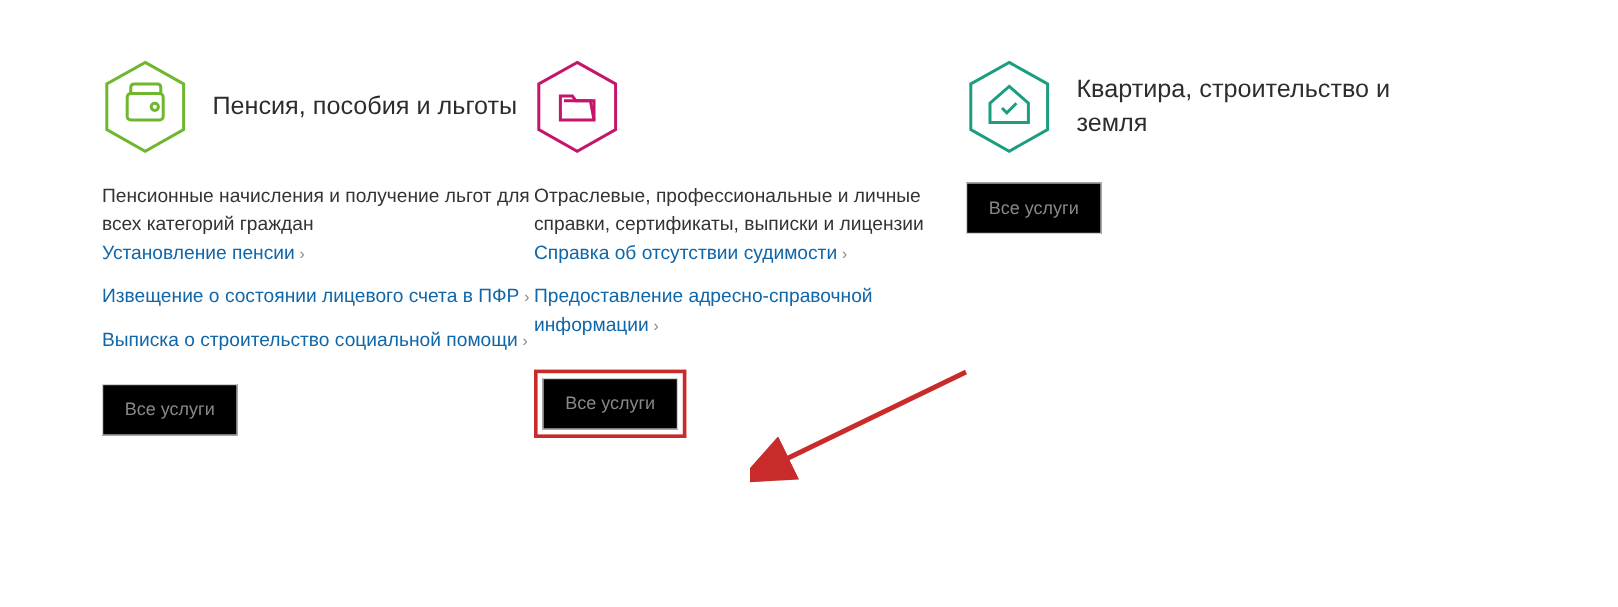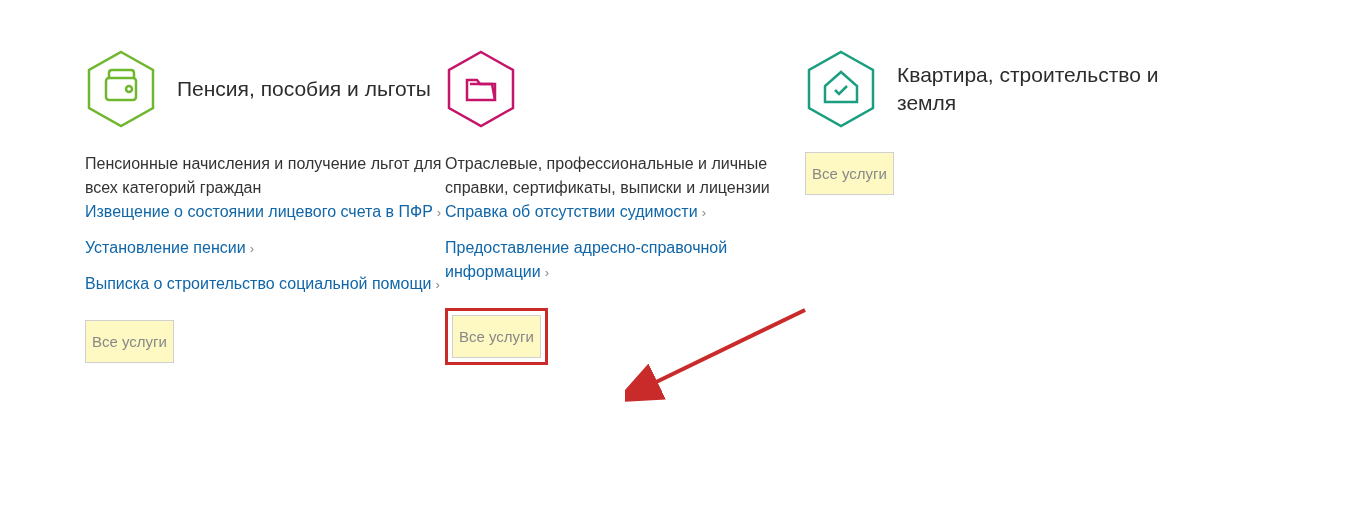--- a/index.html
+++ b/index.html
@@ -56,25 +56,25 @@
       text-decoration: none;
       line-height: 1.5;
       display: inline;
     }
     .card-link .chevron {
       margin-left: 4px;
       font-size: 13px;
       color: #888;
     }
     .all-services-btn {
-      background: #fef9c3;
+      background: #000000;
       border: 1px solid #d0d0d0;
       color: #888;
       font-size: 15px;
-      padding: 12px 6px;
+      padding: 12px 18px;
       cursor: pointer;
       font-family: inherit;
     }
     .highlighted-btn-wrapper {
       border: 3px solid #c92a2a;
       padding: 4px;
       display: inline-block;
     }
     .highlighted-btn-wrapper .all-services-btn {
       margin: 0;
@@ -98,22 +98,22 @@
           <path d="M36 2 L68 20 L68 58 L36 76 L4 58 L4 20 Z" fill="none" stroke="#6fb72e" stroke-width="2.5"></path>
           <rect x="21" y="28" width="30" height="22" rx="3" fill="none" stroke="#6fb72e" stroke-width="2.5"></rect>
           <path d="M24 28 L24 23 Q24 20 27 20 L46 20 Q49 20 49 23 L49 28" fill="none" stroke="#6fb72e" stroke-width="2.5"></path>
           <circle cx="44" cy="39" r="3" fill="none" stroke="#6fb72e" stroke-width="2.5"></circle>
         </svg>
       </div>
       <h2 class="card-title">Пенсия, пособия и льготы</h2>
     </div>
     <p class="card-description">Пенсионные начисления и получение льгот для всех категорий граждан</p>
     <div class="card-links">
+      <a href="#" class="card-link"><span>Установление пенсии</span><span class="chevron">›</span></a>
       <a href="#" class="card-link"><span>Извещение о состоянии лицевого счета в ПФР</span><span class="chevron">›</span></a>
-      <a href="#" class="card-link"><span>Установление пенсии</span><span class="chevron">›</span></a>
       <a href="#" class="card-link"><span>Выписка о строительство социальной помощи</span><span class="chevron">›</span></a>
     </div>
     <button class="all-services-btn">Все услуги</button>
   </div>
 
   <div class="card">
     <div class="card-header">
       <div class="hex-icon">
         <svg viewBox="0 0 72 78" width="72" height="78">
           <path d="M36 2 L68 20 L68 58 L36 76 L4 58 L4 20 Z" fill="none" stroke="#c4156a" stroke-width="2.5"></path>

